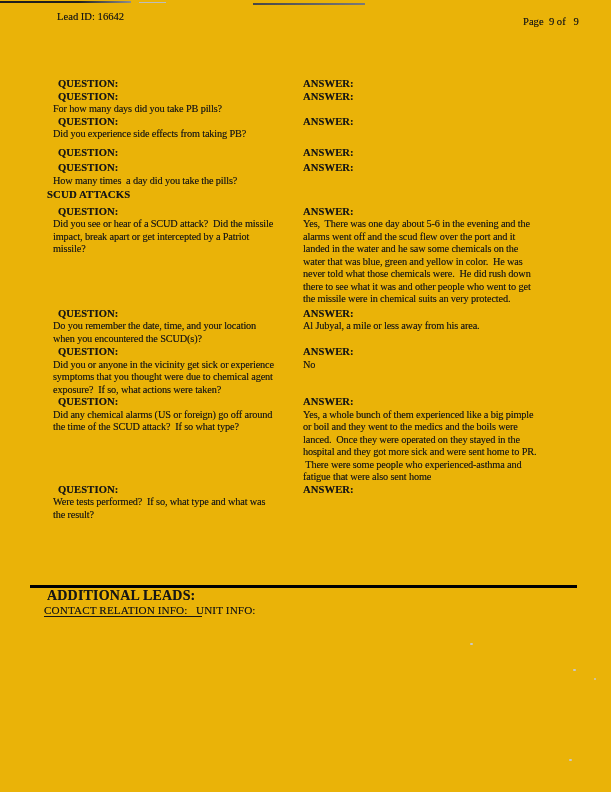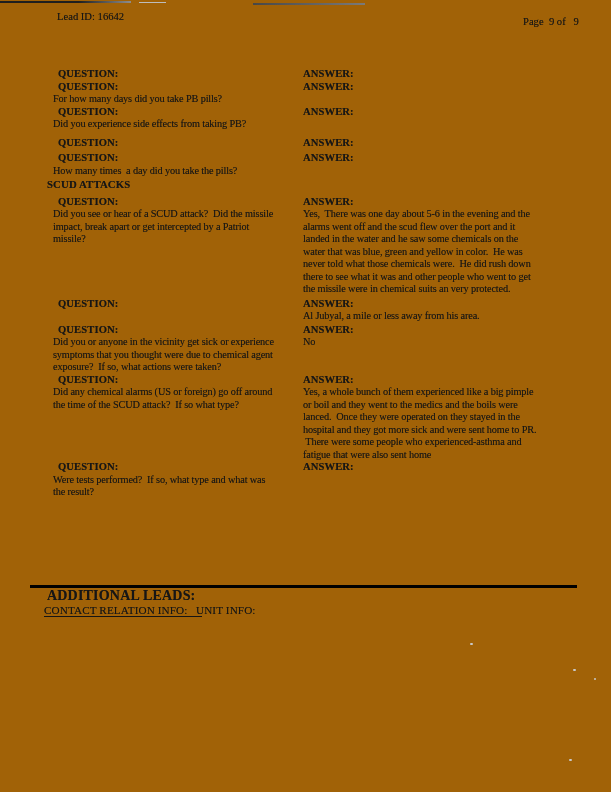--- a/index.html
+++ b/index.html
@@ -1,32 +1,32 @@
 <!DOCTYPE html>
 <html><head>
 <meta charset="utf-8">
 <style>
   html,body{margin:0;padding:0;background:#ffffff;}
   .page{
-    position:relative;width:611px;height:792px;background:#a16207;overflow:hidden;
+    position:relative;width:611px;height:792px;background:#eab308;overflow:hidden;
     font-family:"Liberation Serif",serif;color:#161616;
     text-shadow:0 0 0.3px rgba(20,20,20,0.5);
   }
   
   .scan-line-a{position:absolute;left:0;top:1px;width:131px;height:2px;
     background:linear-gradient(to right,#1f1f1f 60%,#8d8d8d);}
   .scan-dots{position:absolute;left:139px;top:2px;width:27px;height:1px;background:#bdbdbd;}
   .scan-line-b{position:absolute;left:253px;top:3px;width:112px;height:2px;
     background:linear-gradient(to right,#474747,#7a7a7a);}
   .speck{position:absolute;width:3px;height:2px;background:#c9c9c9;border-radius:1px;}
 
   .lead-id{position:absolute;left:57px;top:11px;font-size:10.6px;}
   .page-num{position:absolute;left:523px;top:16px;font-size:10.6px;white-space:pre;text-align:right;}
 
-  .qa-list{position:absolute;left:53px;top:68px;width:527px;}
+  .qa-list{position:absolute;left:53px;top:78px;width:527px;}
   .qa-row{display:flex;align-items:flex-start;}
   .q-cell{flex:0 0 250px;width:250px;}
   .a-cell{flex:1;min-width:0;}
   .qa-label{font-weight:bold;font-size:10.6px;line-height:12.5px;letter-spacing:0.1px;}
   .q-cell .qa-label{padding-left:5px;}
   .qa-text{font-size:10.3px;line-height:12.5px;letter-spacing:-0.15px;white-space:pre;}
   .section-heading{font-weight:bold;font-size:10.8px;line-height:12.5px;margin-left:-6px;letter-spacing:0.1px;}
 
   .footer-rule{position:absolute;left:30px;top:585px;width:547px;height:3px;background:#000;}
   .additional{position:absolute;left:44px;top:590px;font-size:14px;font-weight:bold;
@@ -111,20 +111,22 @@
 landed in the water and he saw some chemicals on the
 water that was blue, green and yellow in color.  He was
 never told what those chemicals were.  He did rush down
 there to see what it was and other people who went to get
 the missile were in chemical suits an very protected.</div>
     </div>
   </div>
       <div class="qa-row" style="margin-top: 2px;">
     <div class="q-cell">
       <div class="qa-label">QUESTION:</div>
+      <div class="qa-text">Do you remember the date, time, and your location
+when you encountered the SCUD(s)?</div>
     </div>
     <div class="a-cell">
       <div class="qa-label">ANSWER:</div>
       <div class="qa-text">Al Jubyal, a mile or less away from his area.</div>
     </div>
   </div>
       <div class="qa-row" style="margin-top: 1px;">
     <div class="q-cell">
       <div class="qa-label">QUESTION:</div>
       <div class="qa-text">Did you or anyone in the vicinity get sick or experience

